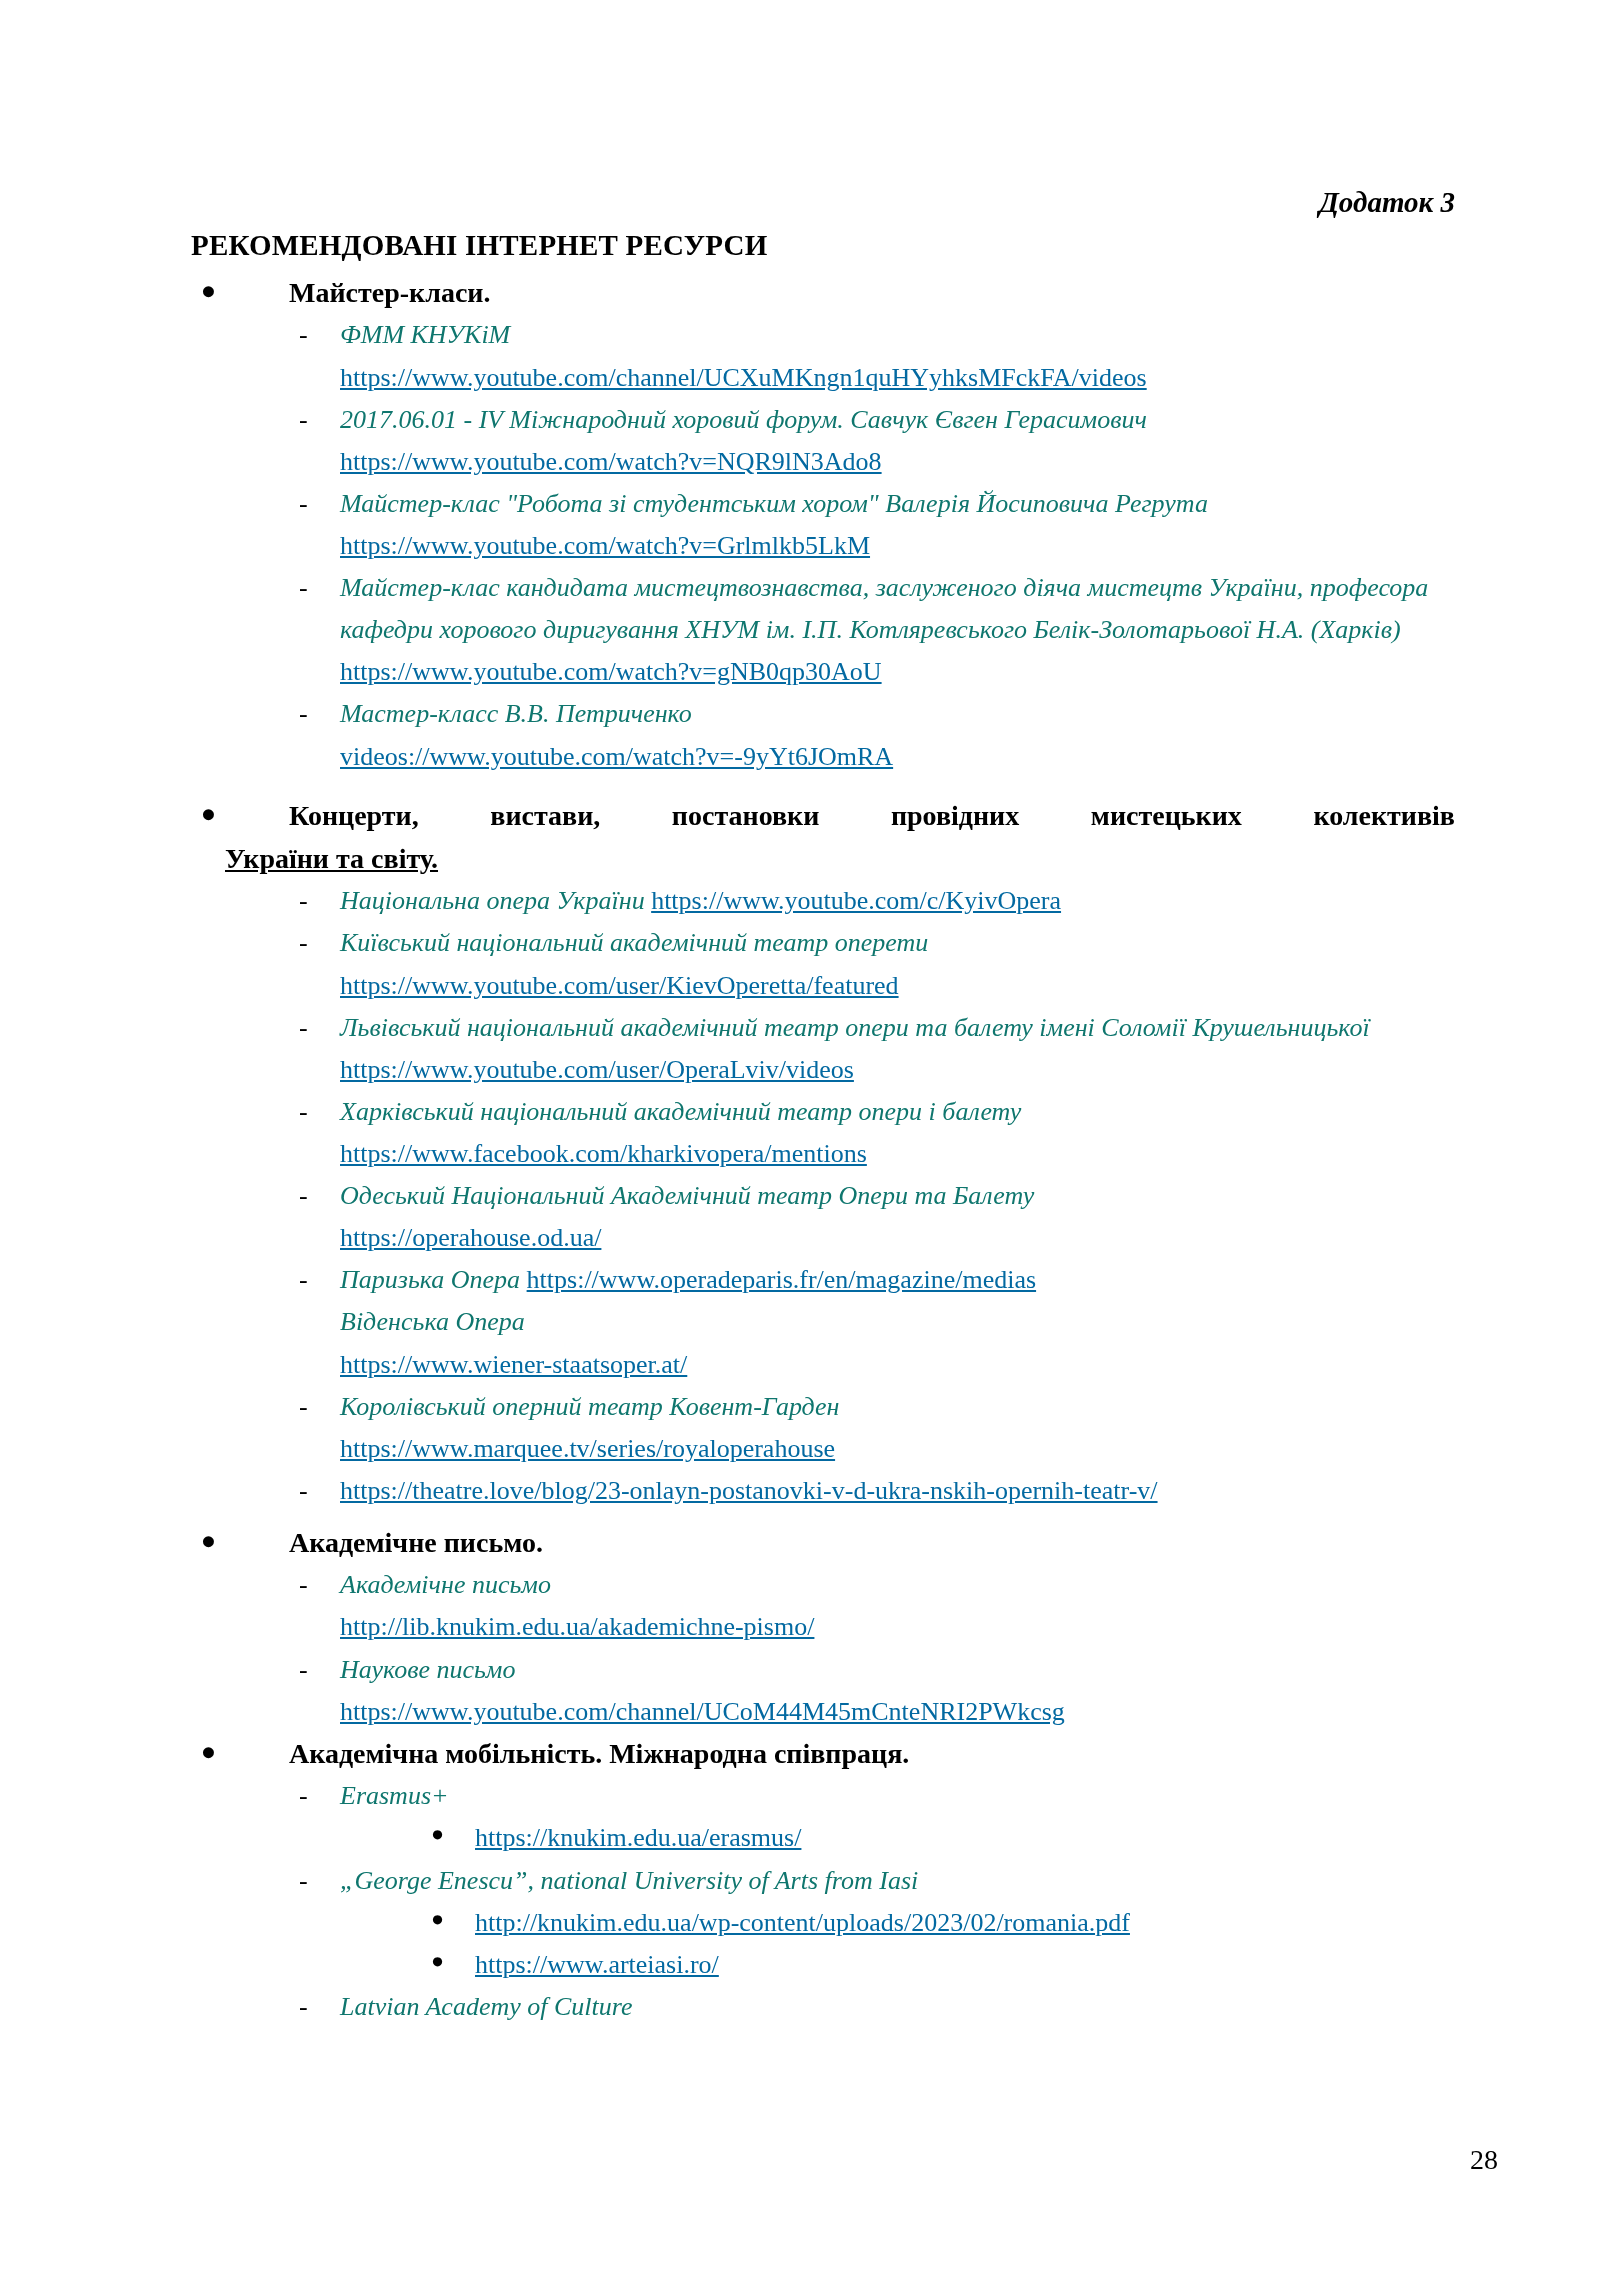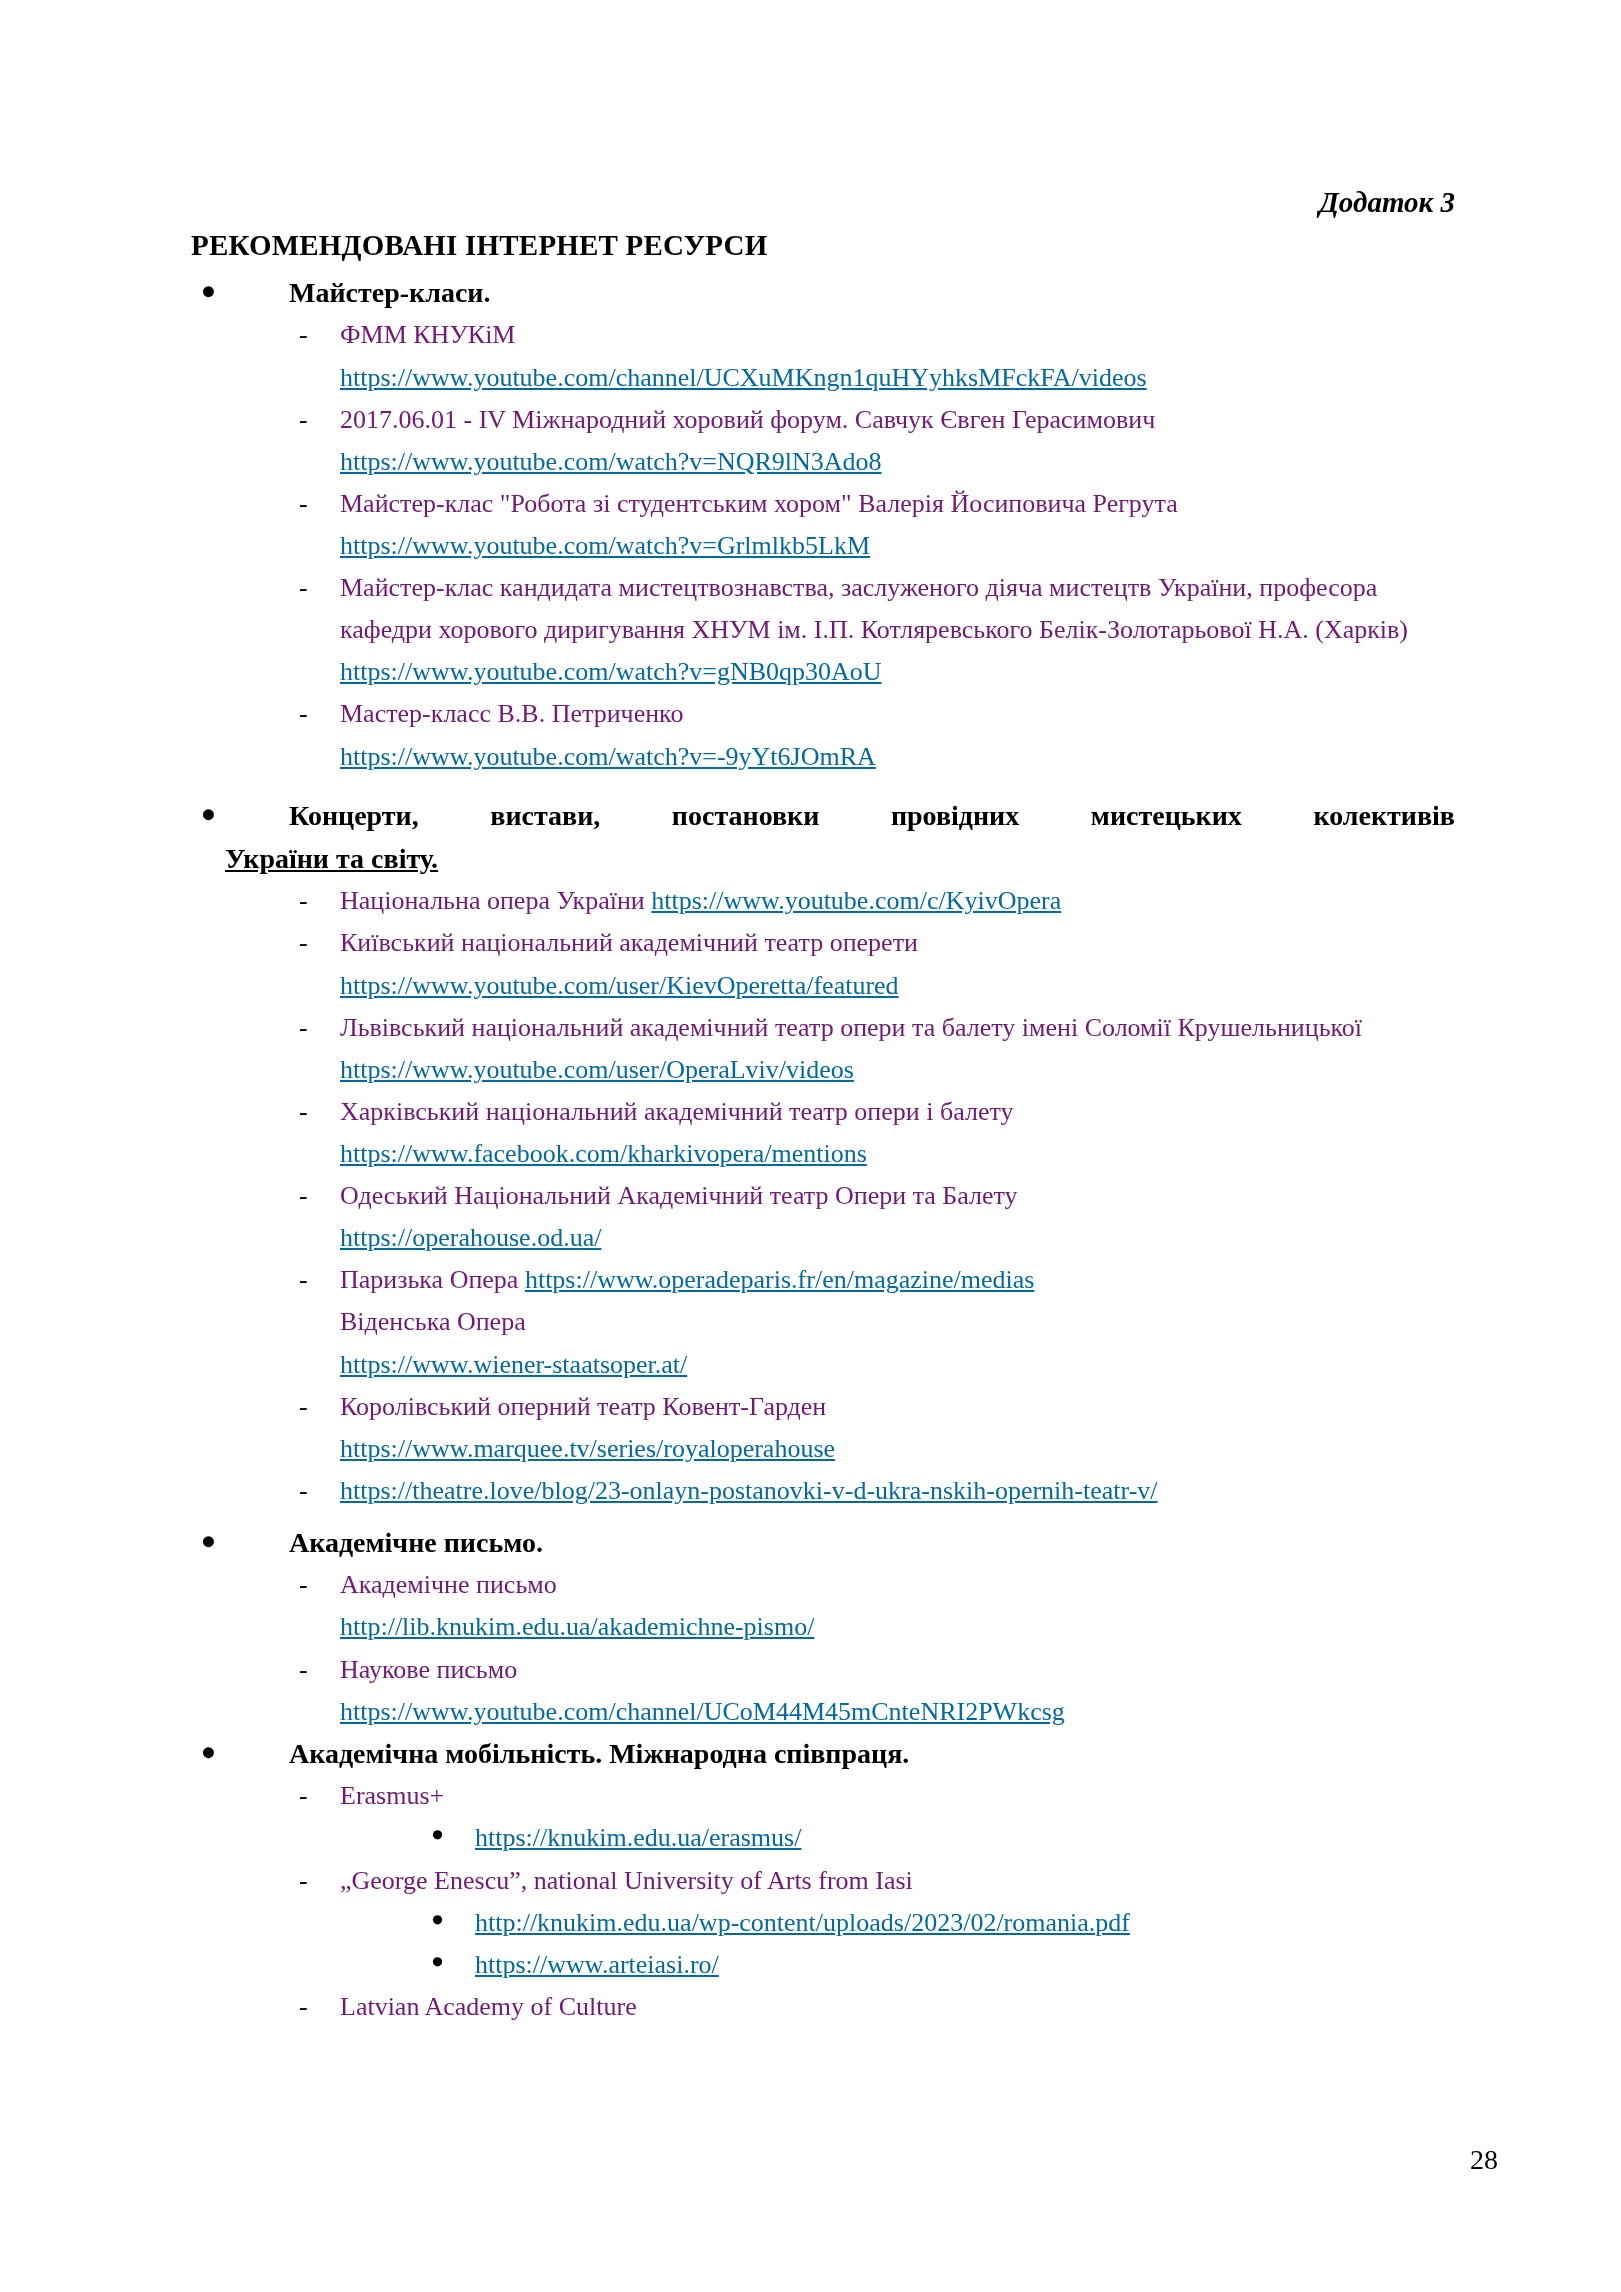--- a/index.html
+++ b/index.html
@@ -114,21 +114,22 @@
     top: 0;
     font-size: 21.6px;
     line-height: 1.62;
   }
 
   a.link, .link {
     color: #0369a1;
     text-decoration: underline;
   }
   .plain {
-    color: #701a75;
+    color: #0f766e;
+    font-style: italic;
   }
 
   .page-number {
     position: absolute;
     right: 123px;
     top: 2105px;
     font-size: 28px;
   }
 </style>
 </head>
@@ -167,21 +168,21 @@
 
     <div class="dash-item">
       <span class="dash">-</span>
       <span class="body plain">Майстер-клас кандидата мистецтвознавства, заслуженого діяча мистецтв України, професора кафедри хорового диригування ХНУМ ім. І.П. Котляревського Белік-Золотарьової Н.А. (Харків)</span>
       <span class="cont link">https://www.youtube.com/watch?v=gNB0qp30AoU</span>
     </div>
 
     <div class="dash-item">
       <span class="dash">-</span>
       <span class="body plain">Мастер-класс В.В. Петриченко</span>
-      <span class="cont link">https://www.youtube.com/watch?v=-9yYt6JOmRA</span>
+      <span class="cont link">videos://www.youtube.com/watch?v=-9yYt6JOmRA</span>
     </div>
 
     <div style="height:17.6px"></div>
     <div class="section-head wrap">
       <span class="bullet">●</span>
       <span class="head-text" style="display:block; text-align:justify; text-align-last:justify;">Концерти, вистави, постановки провідних мистецьких колективів</span>
       <span class="section-head-line2" style="display:block;text-decoration:underline;">України та світу.</span>
     </div>
 
     <div class="dash-item">

